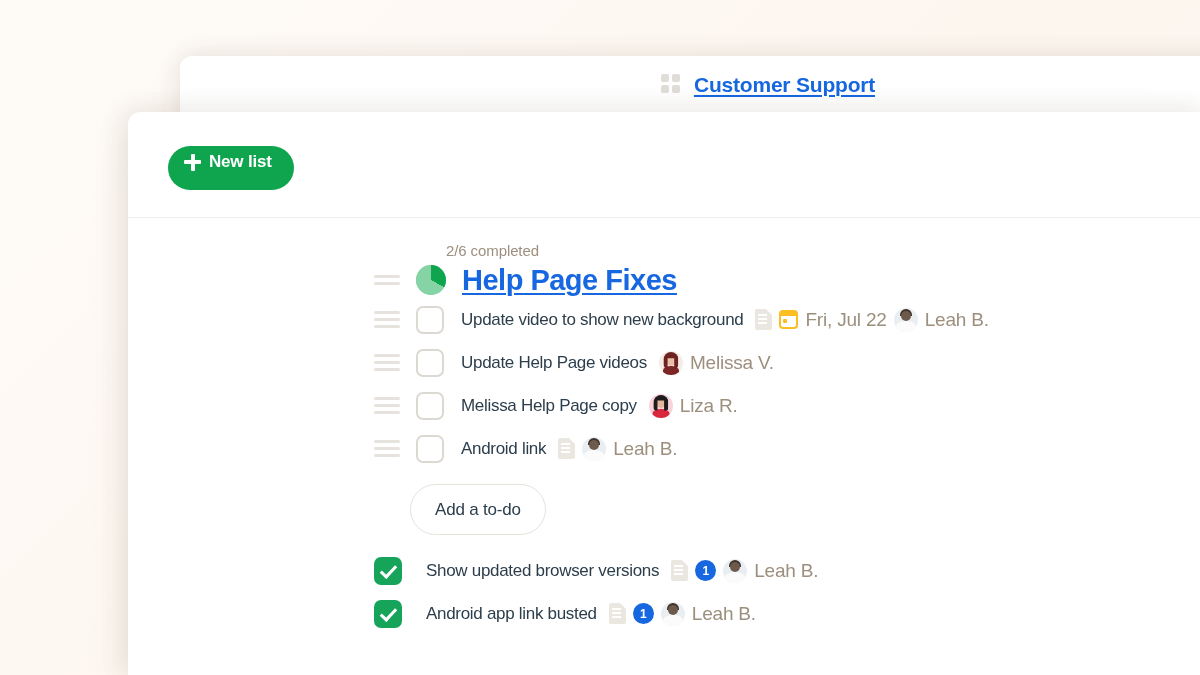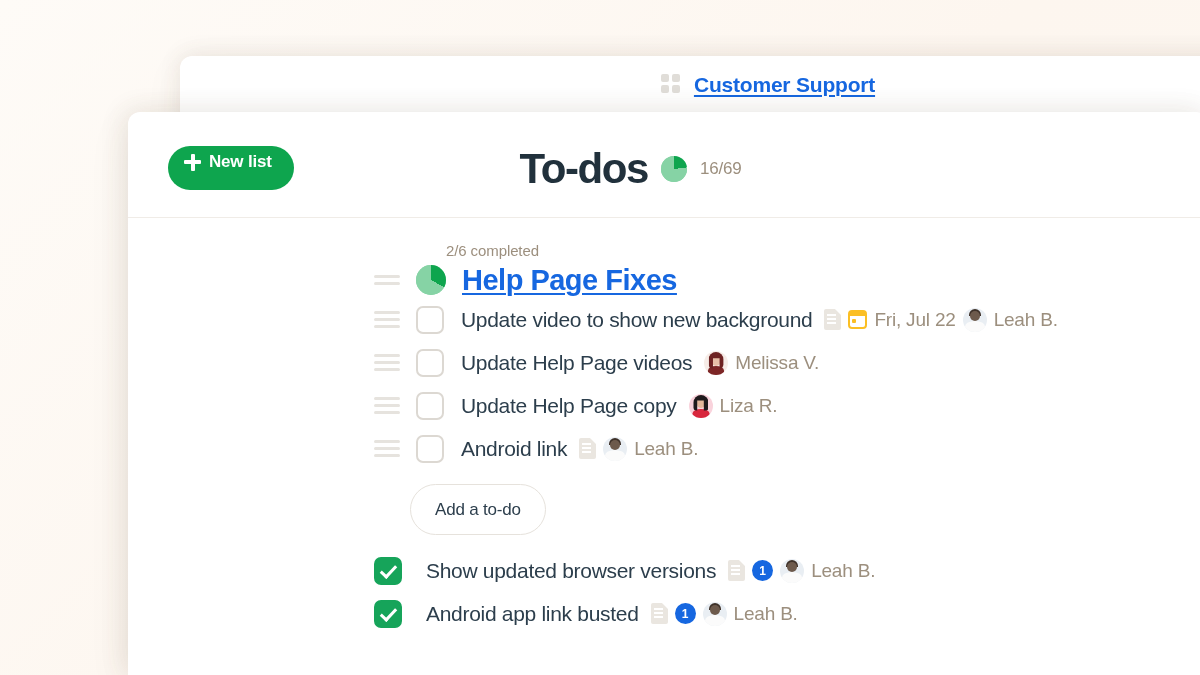--- a/index.html
+++ b/index.html
@@ -249,21 +249,21 @@
     position: absolute;
     left: 8px;
     top: 3.5px;
     width: 6px;
     height: 13px;
     border: solid #ffffff;
     border-width: 0 3px 3px 0;
     transform: rotate(43deg);
   }
   .todo-text {
-    font-size: 21px;
+    font-size: 17px;
     color: #2c3e4c;
     letter-spacing: -0.3px;
     margin-left: 17px;
     white-space: nowrap;
     cursor: pointer;
   }
   .todo-row.done .todo-text { margin-left: 24px; }
 
   .meta-row {
     display: inline-flex;
@@ -452,27 +452,20 @@
   </div>
 
   <div class="card-front">
 
     <div class="front-header">
       <button class="new-list-btn">
         <span class="plus-icon"></span>
         <span>New list</span>
       </button>
 
-      <div class="title-wrap">
-        <span class="page-title">To-dos</span>
-        <span class="pie header-pie">
-          <span class="wedge" id="header-wedge" style="background: conic-gradient(rgb(14, 165, 78) 0deg, rgb(14, 165, 78) 82.8deg, rgb(134, 211, 165) 82.8deg, rgb(134, 211, 165) 360deg); border-radius: 50%;"></span>
-        </span>
-        <span class="progress-count">16/69</span>
-      </div>
     </div>
 
     <div class="front-body">
       <div class="list-block">
 
         <div class="list-meta">2/6 completed</div>
 
         <div class="list-head-row">
           <span class="drag-handle two">
             <span></span>
@@ -524,21 +517,21 @@
           </span>
         </div>
 
         <div class="todo-row">
           <span class="drag-handle">
             <span></span>
               <span></span>
               <span></span>
           </span>
           <span class="checkbox"></span>
-          <span class="todo-text">Update Help Page copy</span>
+          <span class="todo-text">Melissa Help Page copy</span>
           <span class="meta-row">
             <span class="avatar liza">
               <span class="head"></span>
                 <span class="body"></span>
                 <span class="hair"></span>
             </span>
             <span class="meta-text">Liza R.</span>
           </span>
         </div>
 

